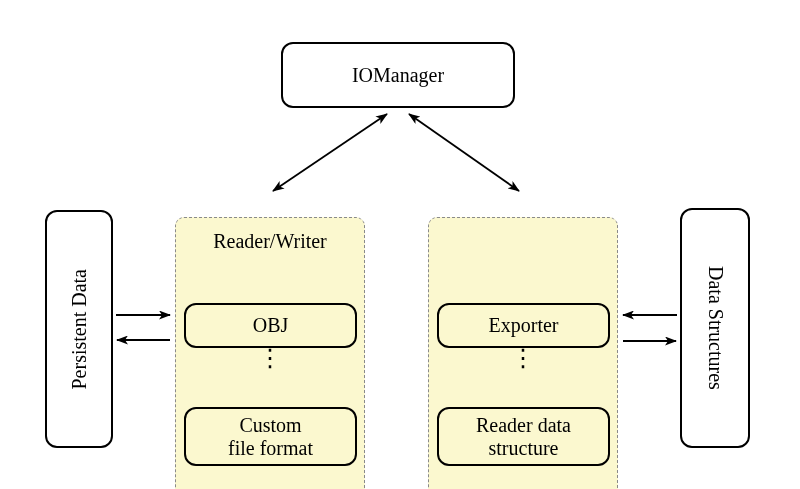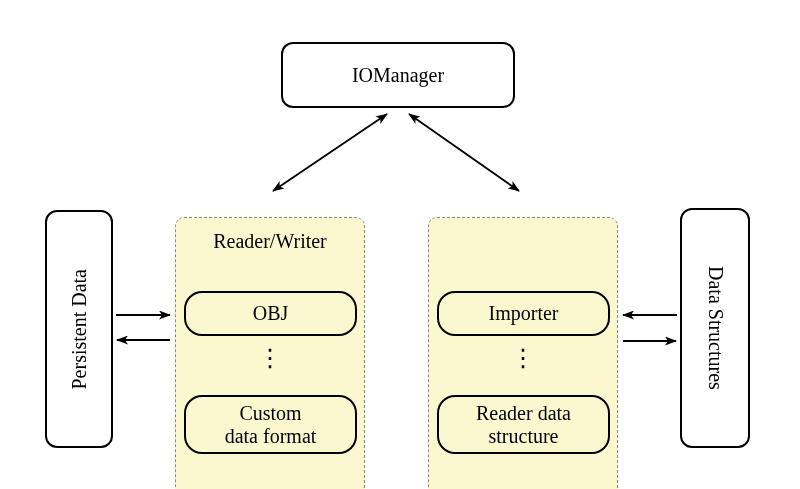--- a/index.html
+++ b/index.html
@@ -43,31 +43,32 @@
   .group-title {
     position: absolute;
     top: 12px; left: 0; right: 0;
     text-align: center;
     font-size: 20px;
   }
   .inner {
     position: absolute;
     background: var(--group-background, #fbf8cf);
     border: 2.5px solid var(--node-border, #000000);
-    border-radius: 18px;
+    border-radius: 12px;
     box-sizing: border-box;
     display: flex;
     align-items: center;
     justify-content: center;
     text-align: center;
     font-size: 20px;
     line-height: 1.15;
     white-space: pre-line;
     left: 8px;
     width: 173px;
+    margin-top: 12px;
   }
   .inner-top    { top: 73px;  height: 45px; }
   .inner-bottom { top: 177px; height: 59px; }
   .dots {
     position: absolute;
     left: 0; right: 0;
     top: 128px;
     text-align: center;
     font-size: 24px;
     line-height: 1;
@@ -110,23 +111,23 @@
 
   <div class="node node-right">
     <span class="vtext-down">Data Structures</span>
   </div>
 
   <div class="group group-rw">
     <div class="group-title">Reader/Writer</div>
     <div class="inner inner-top">OBJ</div>
     <div class="dots">⋮</div>
     <div class="inner inner-bottom">Custom
-data format</div>
+file format</div>
   </div>
 
   <div class="group group-ie">
-    <div class="inner inner-top">Importer</div>
+    <div class="inner inner-top">Exporter</div>
     <div class="dots">⋮</div>
     <div class="inner inner-bottom">Reader data
 structure</div>
   </div>
 
 </div>
 
 </body></html>

